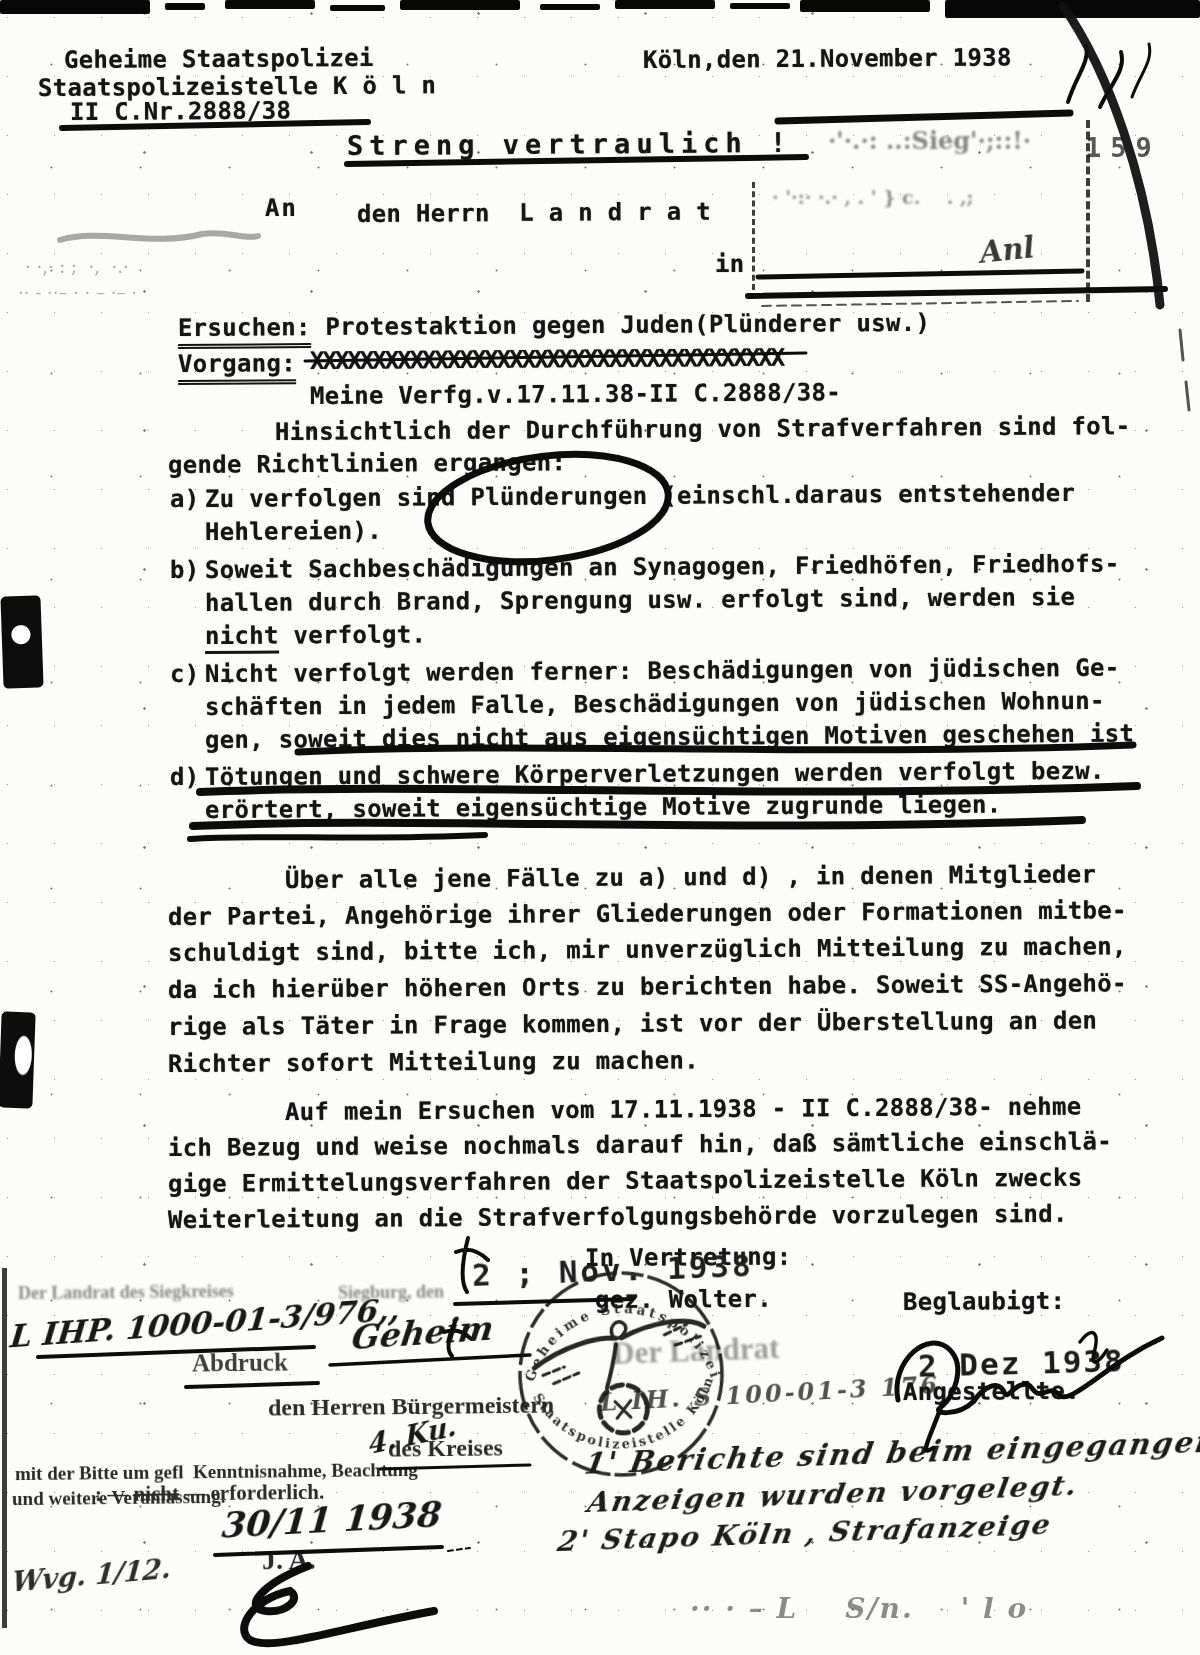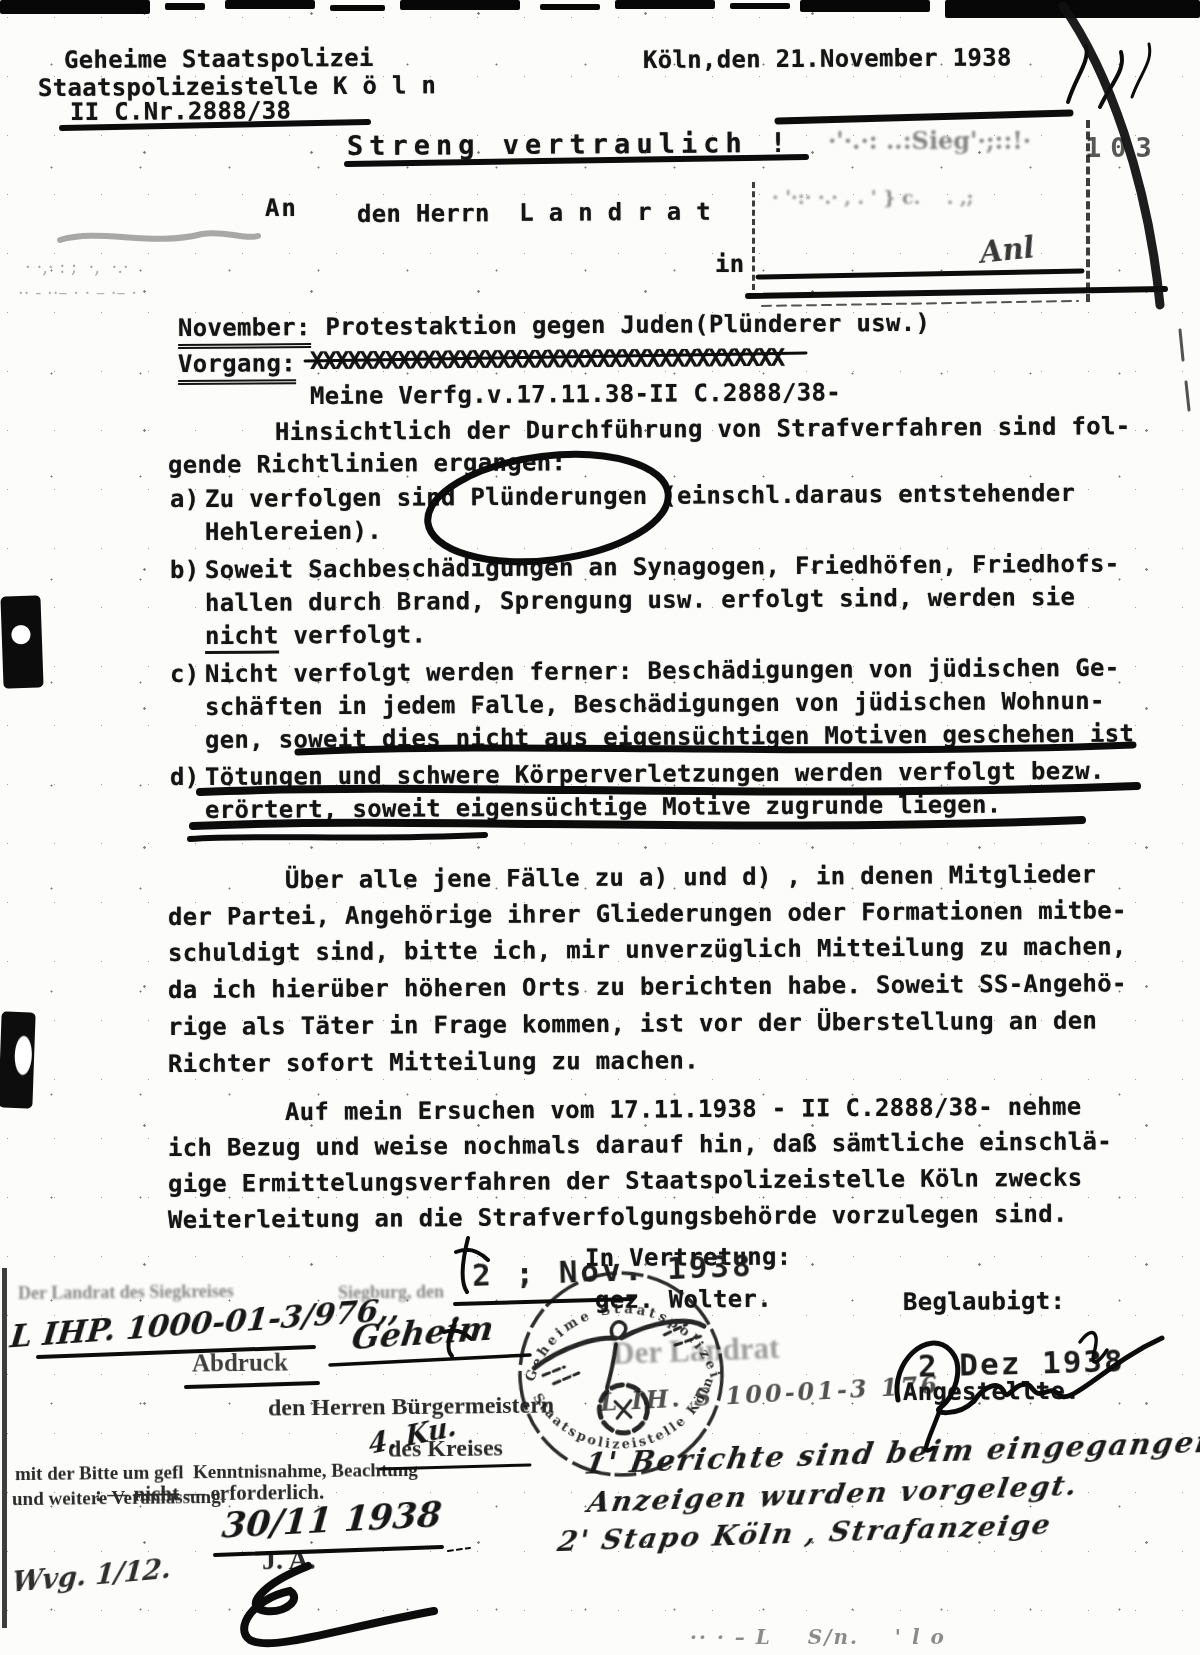--- a/index.html
+++ b/index.html
@@ -61,34 +61,34 @@
   <div class="abs" style="left:0;top:1012px;width:34px;height:96px;border-radius:5px;transform:rotate(2deg);background:radial-gradient(ellipse at 68% 45%, #fff 0 8px, #0d0d0d 9px);"></div>
   <div class="abs" style="left:2px;top:1268px;width:5px;height:360px;background:#0d0d0d;opacity:.8;"></div>
 
   <div class="tw abs" style="left:64px;top:48px">Geheime Staatspolizei</div>
   <div class="tw abs" style="left:38px;top:76px">Staatspolizeistelle K ö l n</div>
   <div class="tw abs" style="left:70px;top:100px">II C.Nr.2888/38</div>
   <div class="tw abs" style="left:643px;top:48px">Köln,den 21.November 1938</div>
 
   <div class="tw abs" style="left:347px;top:132px;font-size:27px;letter-spacing:6px">Streng vertraulich !</div>
   <div class="abs faded" style="left:828px;top:126px;font-size:24px;font-family:'DejaVu Serif',serif;font-weight:700;color:#222;white-space:pre">·'·.·: ..:Sieg'·;::!·</div>
-  <div class="abs" style="left:1085px;top:132px;font-size:27px;font-weight:700;letter-spacing:9px;color:#2e2e2e;opacity:.8;filter:blur(.4px);font-family:'DejaVu Sans Mono',monospace">103</div>
+  <div class="abs" style="left:1085px;top:132px;font-size:27px;font-weight:700;letter-spacing:9px;color:#2e2e2e;opacity:.8;filter:blur(.4px);font-family:'DejaVu Sans Mono',monospace">159</div>
 
   <div class="stampbox-side abs" style="left:752px;top:182px;height:108px;width:0"></div>
   <div class="stampbox-side abs" style="left:1086px;top:120px;height:182px;width:0;border-left-width:4px"></div>
   <div class="abs faded" style="left:772px;top:186px;font-size:19px;font-family:'DejaVu Serif',serif;font-weight:700;color:#333;white-space:pre">· '·:· ·.· , . ' } c.    . ,;</div>
   <div class="script abs" style="left:980px;top:236px;font-size:29px;transform:rotate(-6deg);opacity:.85">Anl</div>
 
   <div class="tw abs" style="left:265px;top:196px;letter-spacing:2px">An</div>
   <div class="tw abs" style="left:357px;top:202px">den Herrn  L a n d r a t</div>
   <div class="tw abs" style="left:715px;top:252px">in</div>
   <div class="abs" style="left:25px;top:256px;font-size:18px;color:#444;opacity:.45;white-space:pre;font-family:'DejaVu Serif',serif">· ·,· : ;  ·,  ·.·</div>
   <div class="abs" style="left:18px;top:282px;font-size:18px;color:#444;opacity:.4;white-space:pre;font-family:'DejaVu Serif',serif">·· - ··– · · – ·– ·</div>
 
-  <div class="tw abs" style="left:178px;top:316px"><span class="ul2">November:</span><span> Protestaktion gegen Juden(Plünderer usw.)</span></div>
+  <div class="tw abs" style="left:178px;top:316px"><span class="ul2">Ersuchen:</span><span> Protestaktion gegen Juden(Plünderer usw.)</span></div>
   <div class="tw abs" style="left:178px;top:352px"><span class="ul2">Vorgang:</span></div>
   <div class="tw abs xrow" style="left:310px;top:349px">XXXXXXXXXXXXXXXXXXXXXXXXXXXXXXXXXXXXXX</div>
   <div class="tw abs" style="left:310px;top:384px">Meine Verfg.v.17.11.38-II C.2888/38-</div>
 
   <div class="tw abs" style="left:275px;top:420px">Hinsichtlich der Durchführung von Strafverfahren sind fol-</div>
   <div class="tw abs" style="left:168px;top:453px">gende Richtlinien ergangen:</div>
 
   <div class="tw abs" style="left:170px;top:487px">a)</div>
   <div class="tw abs" style="left:205px;top:487px"><span>Zu verfolgen sind </span><span>Plünderungen</span><span> (einschl.daraus entstehender</span></div>
   <div class="tw abs" style="left:205px;top:520px">Hehlereien).</div>
@@ -139,21 +139,21 @@
   <div class="fraktur abs" style="left:262px;top:1546px;font-size:28px">J. A.</div>
   <div class="script abs" style="left:12px;top:1562px;font-size:27px;transform:rotate(-5deg) skewX(-10deg);opacity:.9">Wvg. 1/12.</div>
   <div class="script abs" style="left:368px;top:1422px;font-size:27px;transform:rotate(-12deg) skewX(-10deg)">4. Ku.</div>
 
   <div class="fraktur abs" style="left:612px;top:1335px;font-size:31px;opacity:.45;filter:blur(1px);transform:rotate(-2deg)">Der Landrat</div>
   <div class="script abs" style="left:600px;top:1382px;font-size:24px;opacity:.75;transform:rotate(-3deg);letter-spacing:3px">L IH. S 100-01-3 176</div>
   <div class="abs" style="left:918px;top:1345px;font-size:31px;font-weight:700;letter-spacing:2px;color:#1c1c1c;transform:rotate(-1.5deg);filter:blur(.4px);font-family:'DejaVu Sans Mono',monospace;white-space:pre">2 Dez 1938</div>
   <div class="kurrent abs" style="left:585px;top:1435px;font-size:29px;transform:rotate(-2deg) skewX(-12deg)">1' Berichte sind beim eingegangen.</div>
   <div class="kurrent abs" style="left:588px;top:1477px;font-size:28px;transform:rotate(-2deg) skewX(-12deg)">Anzeigen wurden vorgelegt.</div>
   <div class="kurrent abs" style="left:558px;top:1516px;font-size:28px;transform:rotate(-2deg) skewX(-12deg)">2' Stapo Köln , Strafanzeige</div>
-  <div class="kurrent abs" style="left:690px;top:1625px;font-size:20px;opacity:.5">·· · – L    S/n.    ' l o</div>
+  <div class="kurrent abs" style="left:690px;top:1592px;font-size:28px;opacity:.5">·· · – L    S/n.    ' l o</div>
 
   <svg class="abs" style="left:505px;top:1258px;opacity:.92;filter:blur(.4px);transform:rotate(-4deg)" width="232" height="232" viewBox="0 0 232 232">
     <defs>
       <path id="arcTop" d="M 26 128 A 92 92 0 0 1 206 128"></path>
       <path id="arcBot" d="M 20 112 A 98 98 0 0 0 212 112"></path>
     </defs>
     <circle cx="116" cy="116" r="101" fill="none" stroke="#1c1c1c" stroke-width="3.5" stroke-dasharray="34 5 22 4 40 6"></circle>
     <text font-size="13.5" letter-spacing="3.5" fill="#1e1e1e"><textPath href="#arcTop" startOffset="4%">Geheime Staatspolizei</textPath></text>
     <text font-size="13" letter-spacing="2.5" fill="#1e1e1e"><textPath href="#arcBot" startOffset="8%">Staatspolizeistelle Köln</textPath></text>
     <g stroke="#161616" fill="none" stroke-linecap="round">

